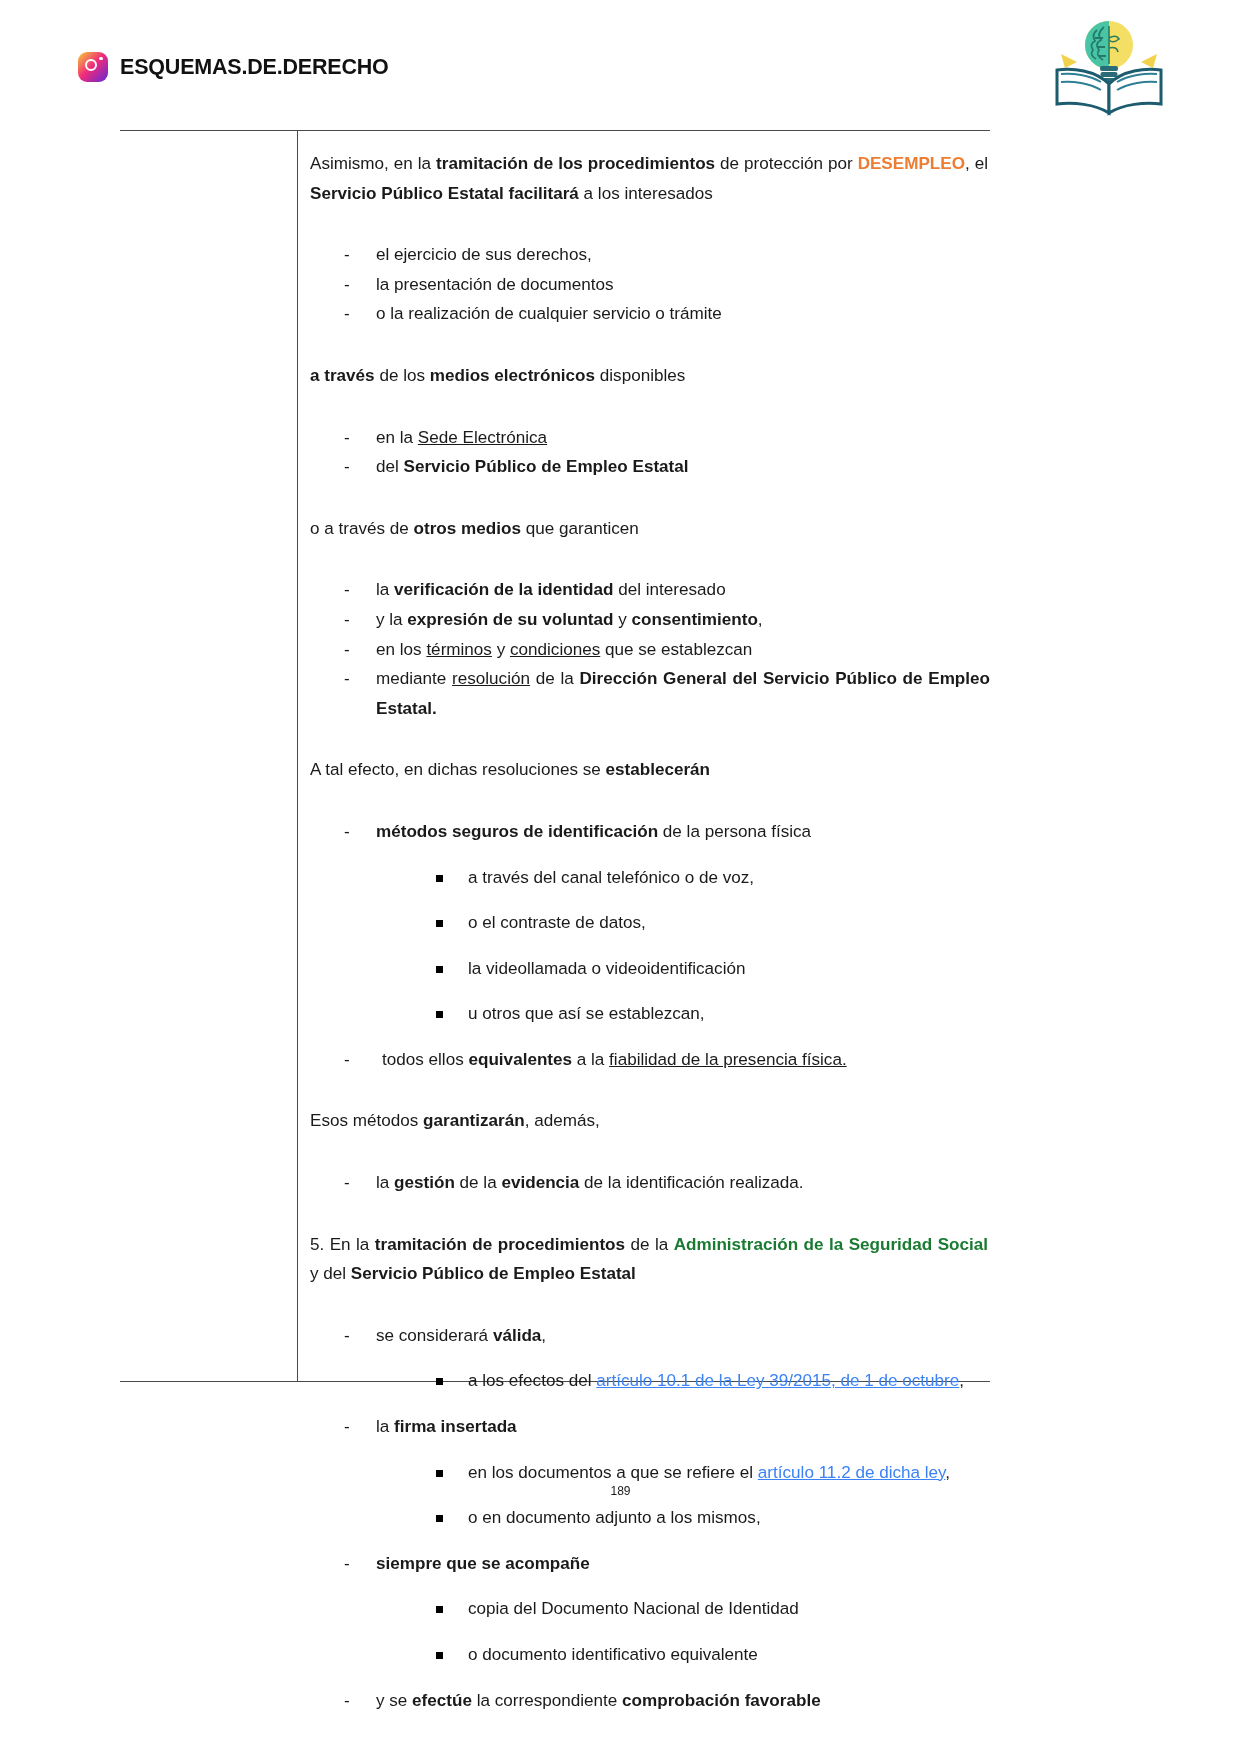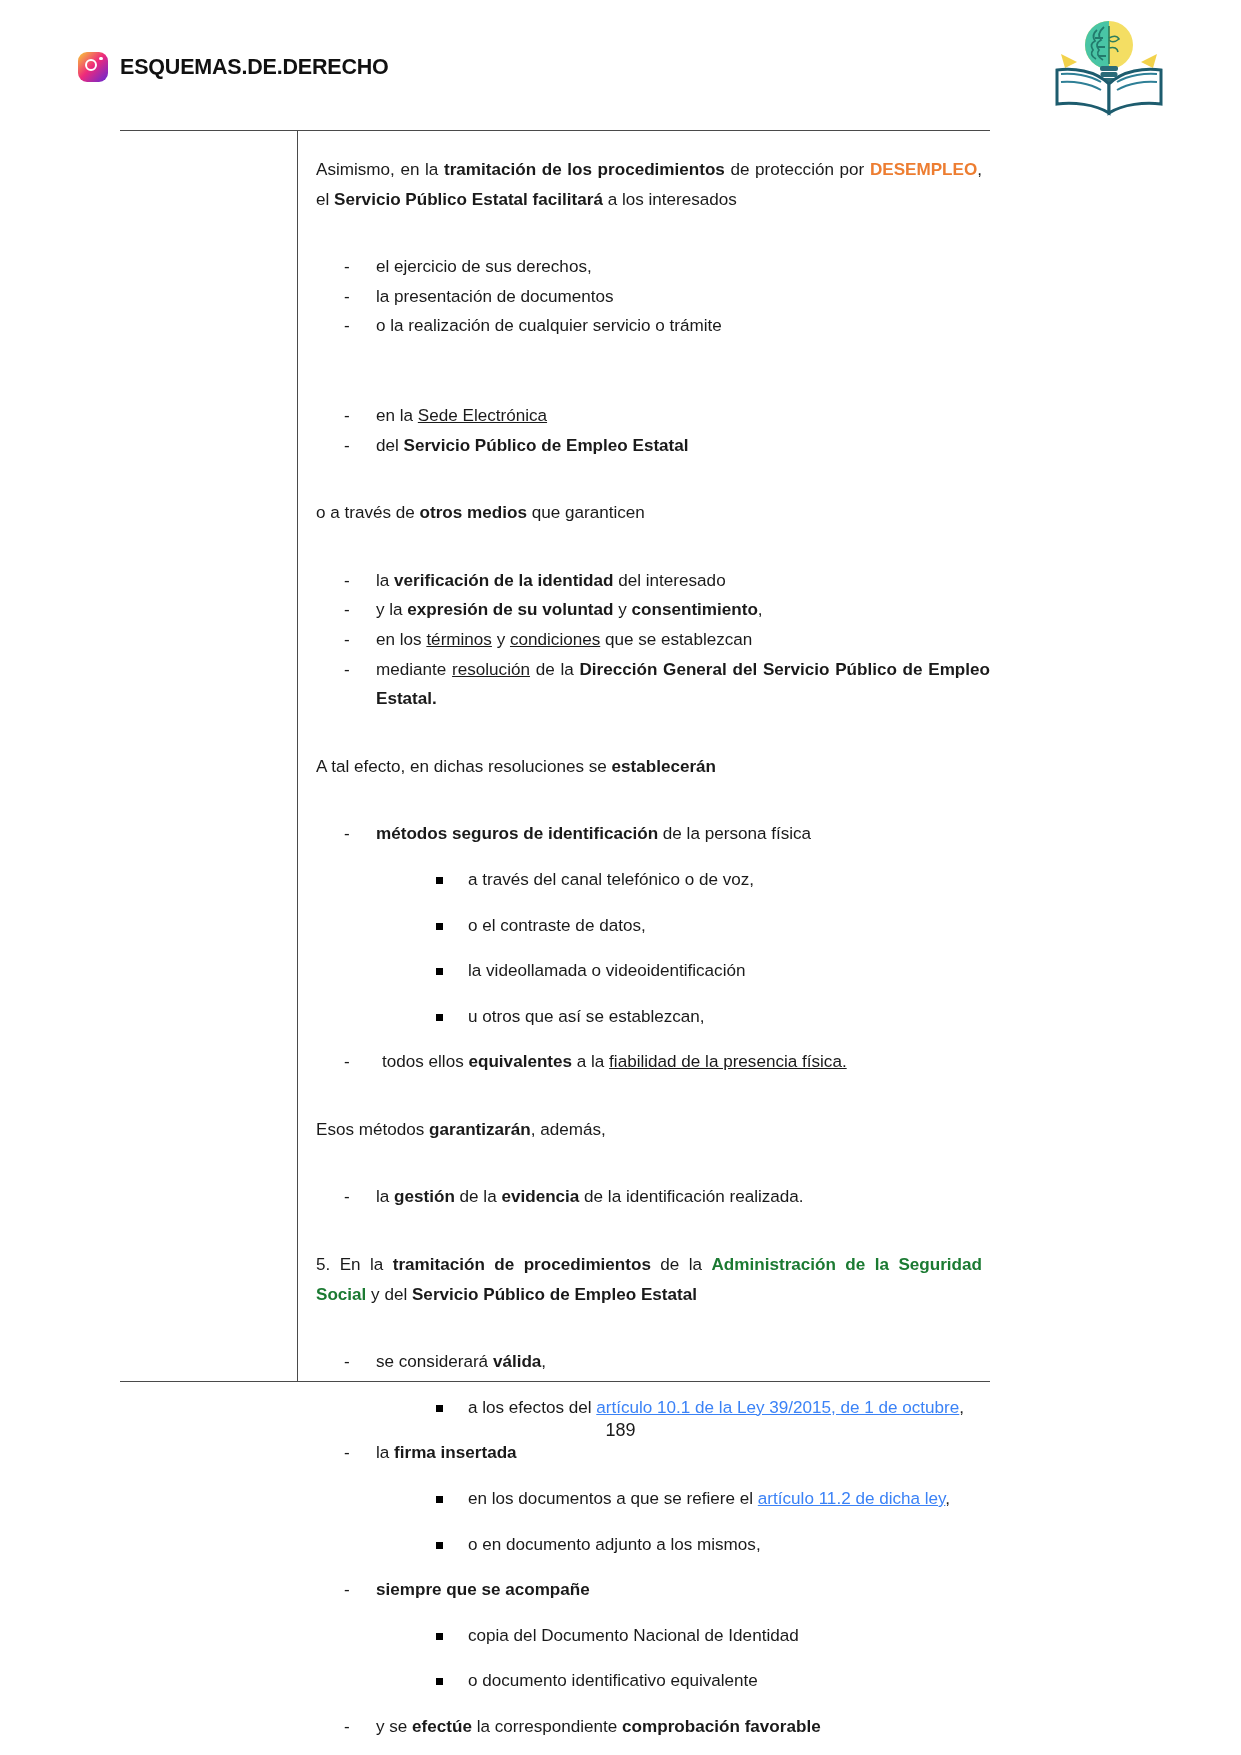--- a/index.html
+++ b/index.html
@@ -107,21 +107,21 @@
     left: 188px;
     top: 16px;
     width: 682px;
     box-sizing: border-box;
     font-size: 17.1px;
     line-height: 29.6px;
     color: #1a1a1a;
   }
 
   p.para {
-    margin: 8px;
+    margin: 2px;
     text-align: justify;
     text-justify: inter-word;
   }
   p.para.left {
     text-align: left;
   }
   .gap-md { height: 30px; }
 
   
   ul.lvl1 {
@@ -172,24 +172,24 @@
   .orange { color: #ED7D31; font-weight: bold; }
   .green { color: #1B7A32; font-weight: bold; }
   .link {
     color: #3b82f6;
     text-decoration: underline;
   }
 
   .page-number {
     position: absolute;
     left: 0;
-    top: 1420px;
+    top: 1484px;
     width: 1241px;
     text-align: center;
-    font-size: 18px;
+    font-size: 12px;
     color: #1a1a1a;
   }
 </style>
 </head>
 <body>
 
 <div class="page">
 
   <div class="header">
     <div class="brand">
@@ -242,20 +242,21 @@
       <div class="gap-md"></div>
 
       <ul class="lvl1">
         <li><span class="dash">-</span><span>el ejercicio de sus derechos,</span></li>
         <li><span class="dash">-</span><span>la presentación de documentos</span></li>
         <li><span class="dash">-</span><span>o la realización de cualquier servicio o trámite</span></li>
       </ul>
 
       <div class="gap-md"></div>
 
+      <p class="para left"><b>a través</b><span> de los </span><b>medios electrónicos</b><span> disponibles</span></p>
 
       <div class="gap-md"></div>
 
       <ul class="lvl1">
         <li><span class="dash">-</span><span>en la </span><span class="u">Sede Electrónica</span></li>
         <li><span class="dash">-</span><span>del </span><b>Servicio Público de Empleo Estatal</b></li>
       </ul>
 
       <div class="gap-md"></div>
 

